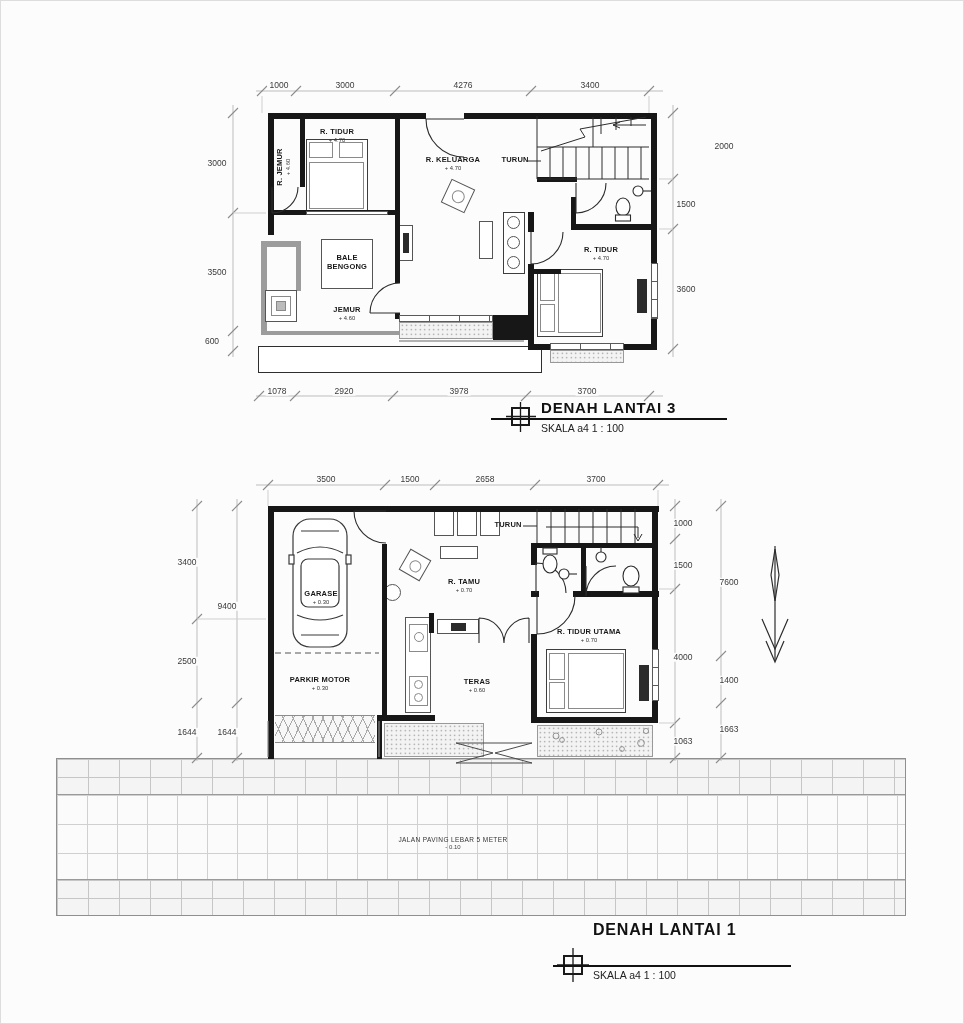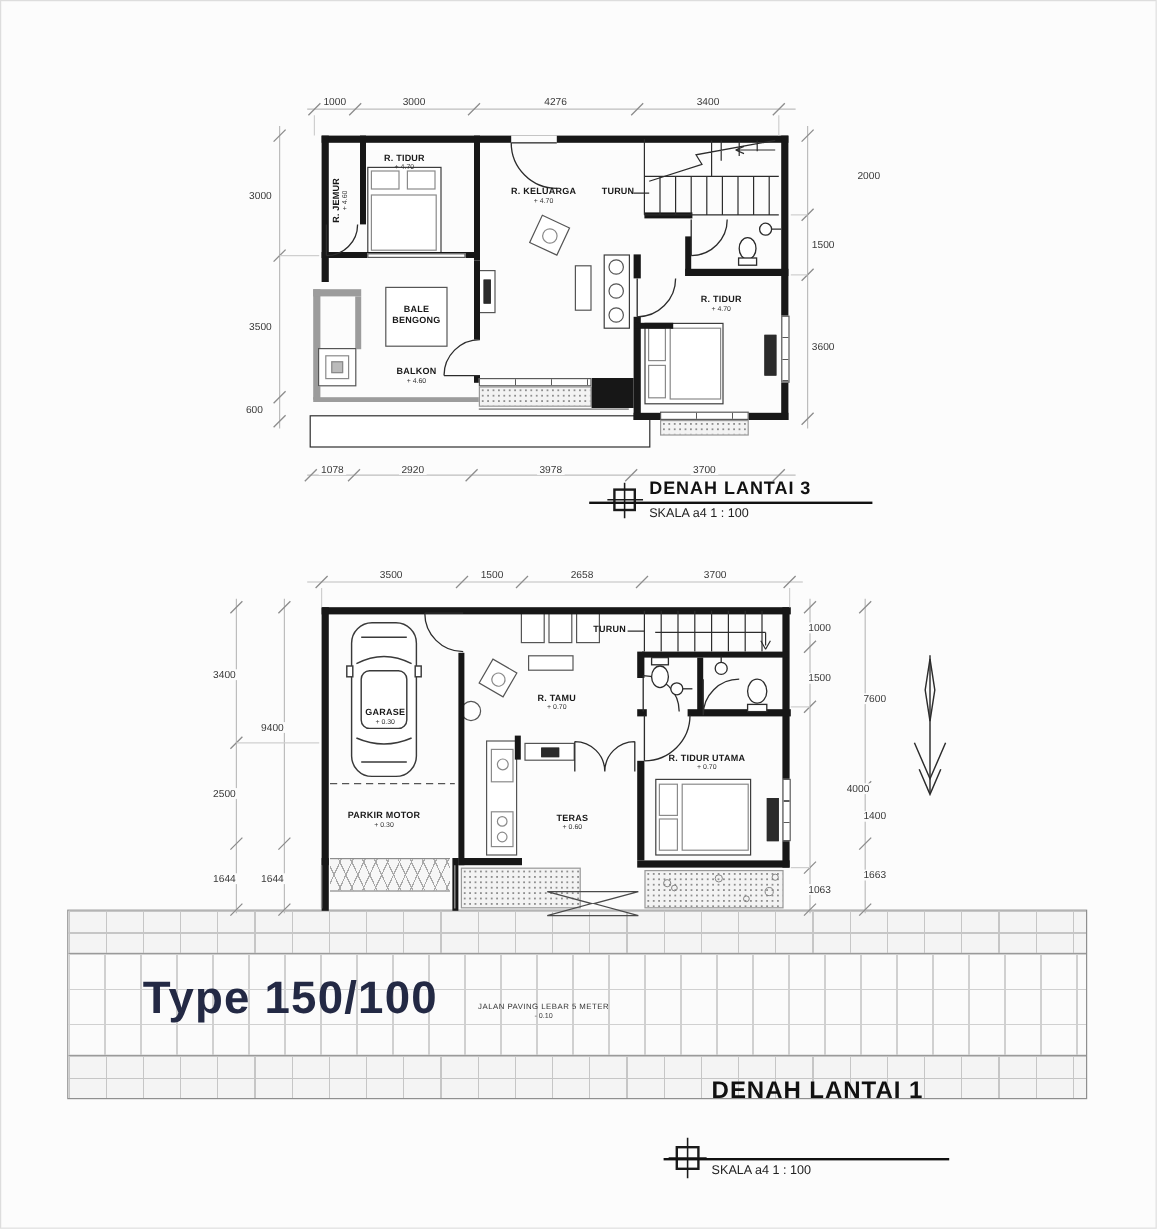--- a/index.html
+++ b/index.html
@@ -61,21 +61,20 @@
 </head>
 <body>
 
 <div class="sheet">
 
   <div class="road">
     <div class="band small" style="top:0;height:36px;border-bottom:1px solid #9a9a9a;"></div>
     <div class="band big" style="top:36px;height:84px;"></div>
     <div class="band small" style="top:120px;height:36px;border-top:1px solid #9a9a9a;"></div>
   </div>
-  <div class="type-label">Type 150/100</div>
   <div class="jalan" style="left:452px;top:835px;">
     <div class="jn">JALAN PAVING LEBAR 5 METER</div>
     <div class="jl">- 0.10</div>
   </div>
 
   <svg class="linework" width="964" height="1024" viewBox="0 0 964 1024">
 
     <g>
       <path d="M255 90H662M232 104V356M672 104V356M255 395H662" stroke="#bdbdbd" stroke-width="1" fill="none"></path>
       <path d="M256 95L266 85M290 95L300 85M389 95L399 85M525 95L535 85M643 95L653 85M227 117L237 107M227 217L237 207M227 335L237 325M227 355L237 345M667 117L677 107M667 183L677 173M667 233L677 223M667 353L677 343M253 400L263 390M289 400L299 390M387 400L397 390M520 400L530 390M643 400L653 390" stroke="#8d8d8d" stroke-width="1.1" fill="none"></path>
@@ -289,21 +288,21 @@
   <div class="dim" style="left:409px;top:478px">1500</div>
   <div class="dim" style="left:484px;top:478px">2658</div>
   <div class="dim" style="left:595px;top:478px">3700</div>
   <div class="dim" style="left:186px;top:561px">3400</div>
   <div class="dim" style="left:186px;top:660px">2500</div>
   <div class="dim" style="left:186px;top:731px">1644</div>
   <div class="dim" style="left:226px;top:605px">9400</div>
   <div class="dim" style="left:226px;top:731px">1644</div>
   <div class="dim" style="left:682px;top:522px">1000</div>
   <div class="dim" style="left:682px;top:564px">1500</div>
-  <div class="dim" style="left:714px;top:656px">4000</div>
+  <div class="dim" style="left:682px;top:656px">4000</div>
   <div class="dim" style="left:682px;top:740px">1063</div>
   <div class="dim" style="left:728px;top:581px">7600</div>
   <div class="dim" style="left:728px;top:679px">1400</div>
   <div class="dim" style="left:728px;top:728px">1663</div>
 
   <div class="room" style="left:336px;top:127px">
     <div class="rn">R. TIDUR</div>
     <div class="rl">+ 4.70</div>
   </div>
   <div class="room vert" style="left:283px;top:166px">
@@ -318,21 +317,21 @@
     <div class="rn">TURUN</div>
   </div>
   <div class="room" style="left:600px;top:245px">
     <div class="rn">R. TIDUR</div>
     <div class="rl">+ 4.70</div>
   </div>
   <div class="room wrap" style="left:346px;top:253px">
     <div class="rn">BALE BENGONG</div>
   </div>
   <div class="room" style="left:346px;top:305px">
-    <div class="rn">BALKON</div>
+    <div class="rn">JEMUR</div>
     <div class="rl">+ 4.60</div>
   </div>
 
   <div class="room" style="left:320px;top:589px">
     <div class="rn">GARASE</div>
     <div class="rl">+ 0.30</div>
   </div>
   <div class="room" style="left:319px;top:675px">
     <div class="rn">PARKIR MOTOR</div>
     <div class="rl">+ 0.30</div>
@@ -358,17 +357,17 @@
     <path d="M14.5 0V30M0 14.5H30" stroke="#1a1a1a" stroke-width="1.3" fill="none"></path>
   </svg>
   <div class="ptitle" style="left:540px;top:398px">DENAH LANTAI 3</div>
   <div class="tline" style="left:490px;top:417px;width:236px"></div>
   <div class="pscale" style="left:540px;top:421px">SKALA a4 1 : 100</div>
 
   <svg class="marker" style="left:556px;top:947px" width="32" height="34" viewBox="0 0 32 34">
     <rect x="7" y="8" width="18" height="18" fill="none" stroke="#1a1a1a" stroke-width="2"></rect>
     <path d="M16 0V34M0 17H32" stroke="#1a1a1a" stroke-width="1.3" fill="none"></path>
   </svg>
-  <div class="ptitle" style="left:592px;top:897px;font-size:20px">DENAH LANTAI 1</div>
+  <div class="ptitle" style="left:592px;top:920px;font-size:16px">DENAH LANTAI 1</div>
   <div class="tline" style="left:552px;top:964px;width:238px"></div>
   <div class="pscale" style="left:592px;top:968px">SKALA a4 1 : 100</div>
 
 </div>
 
 </body></html>

